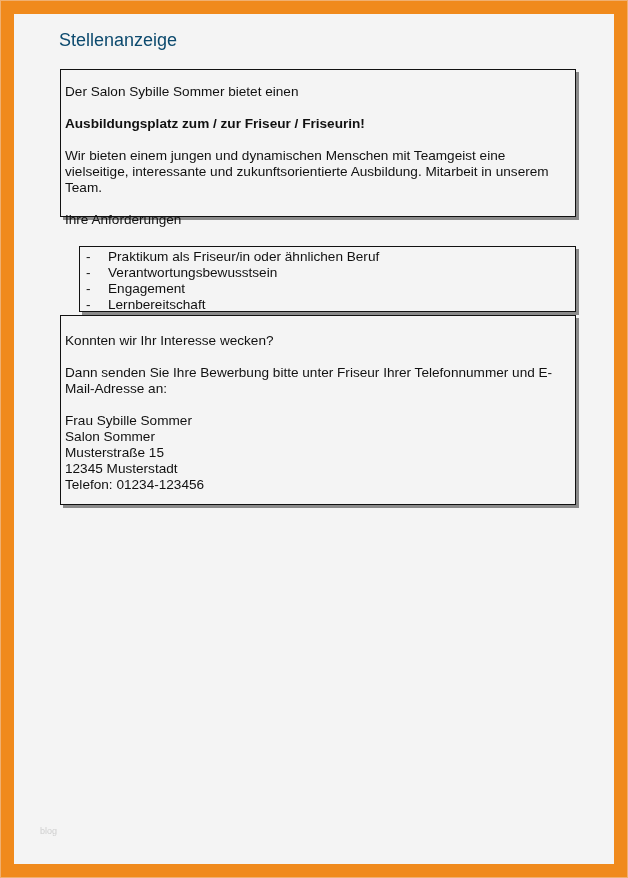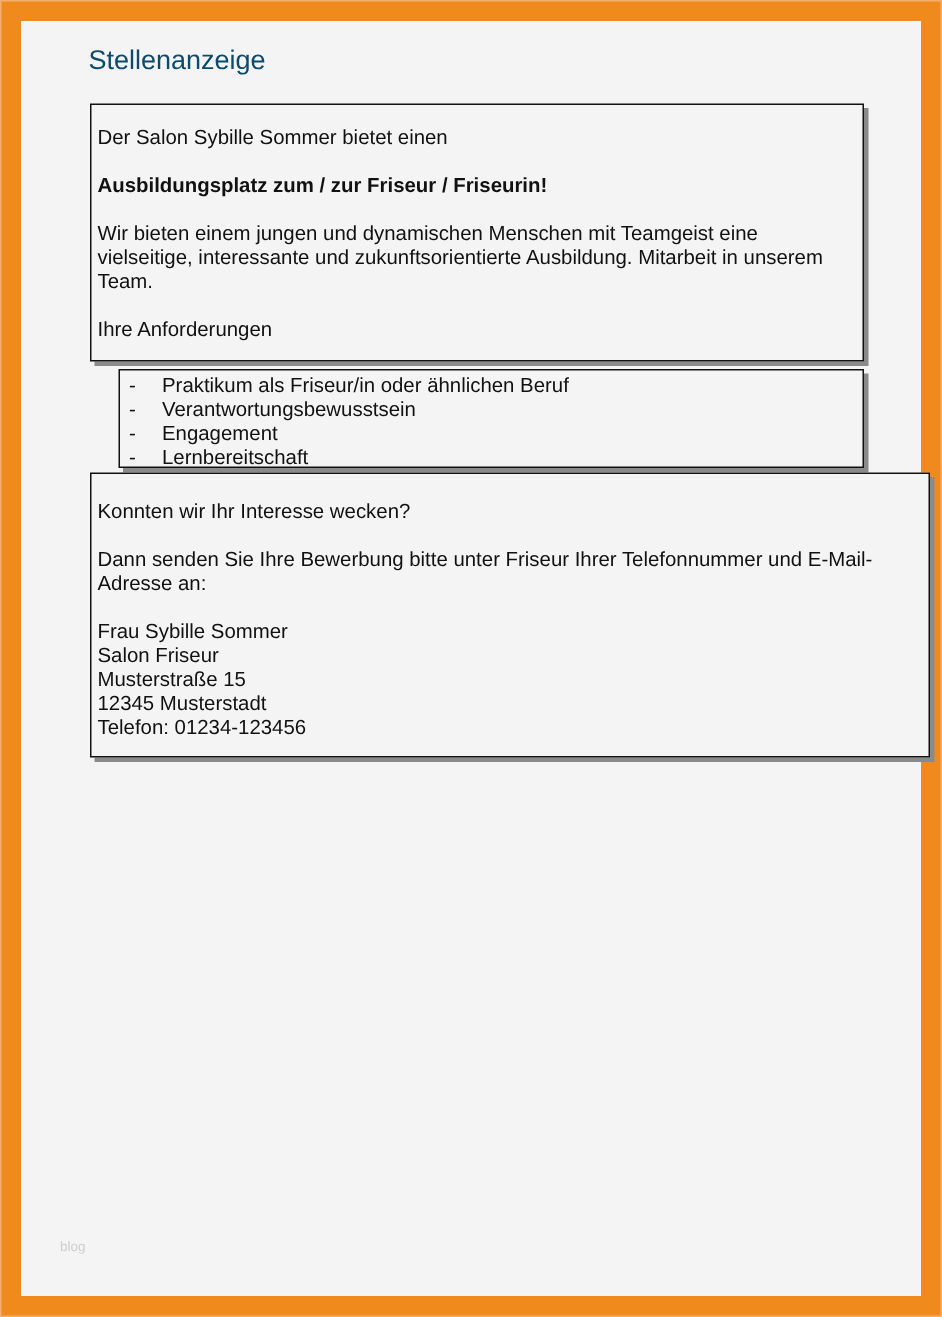--- a/index.html
+++ b/index.html
@@ -21,23 +21,23 @@
   .title {
     position:absolute; left:59px; top:30px;
     font-size:18px; color:#0c4a6e;
   }
   .box {
     position:absolute; background:#f4f4f4;
     border:1.5px solid #111; box-sizing:border-box;
     box-shadow:3px 3px 0 #8a8a8a;
     font-size:13.6px; line-height:16px;
   }
-  .box1 { left:60px; top:69px; width:516px; height:172px; padding:14px 4px 12px 4px; }
+  .box1 { left:60px; top:69px; width:516px; height:148px; padding:14px 4px 12px 4px; }
   .box2 { left:79px; top:246px; width:497px; height:66px; padding:2px 4px 0 4px; }
-  .box3 { left:60px; top:315px; width:560px; height:190px; padding:17px 4px 0 4px; }
+  .box3 { left:60px; top:315px; width:516px; height:190px; padding:17px 4px 0 4px; }
   p { margin:0; }
   .gap { height:16px; }
   .center-bold { font-weight:bold; }
   .underline { }
   .req-item { display:flex; }
   .req-dash { width:22px; padding-left:2px; }
   .watermark {
     position:absolute; left:40px; top:826px;
     font-family:Liberation Sans, sans-serif;
     font-size:9px; color:#cfcfcf;
@@ -79,19 +79,19 @@
     <span>Lernbereitschaft</span>
   </div>
 </div>
 
 <div class="box box3">
   <p>Konnten wir Ihr Interesse wecken?</p>
   <div class="gap"></div>
   <p>Dann senden Sie Ihre Bewerbung bitte unter Friseur Ihrer Telefonnummer und E-Mail-Adresse an:</p>
   <div class="gap"></div>
   <p>Frau Sybille Sommer</p>
-  <p>Salon Friseur</p>
+  <p>Salon Sommer</p>
   <p>Musterstraße 15</p>
   <p>12345 Musterstadt</p>
   <p>Telefon: 01234-123456</p>
 </div>
 
 <div class="watermark">blog</div>
 
 </body></html>

